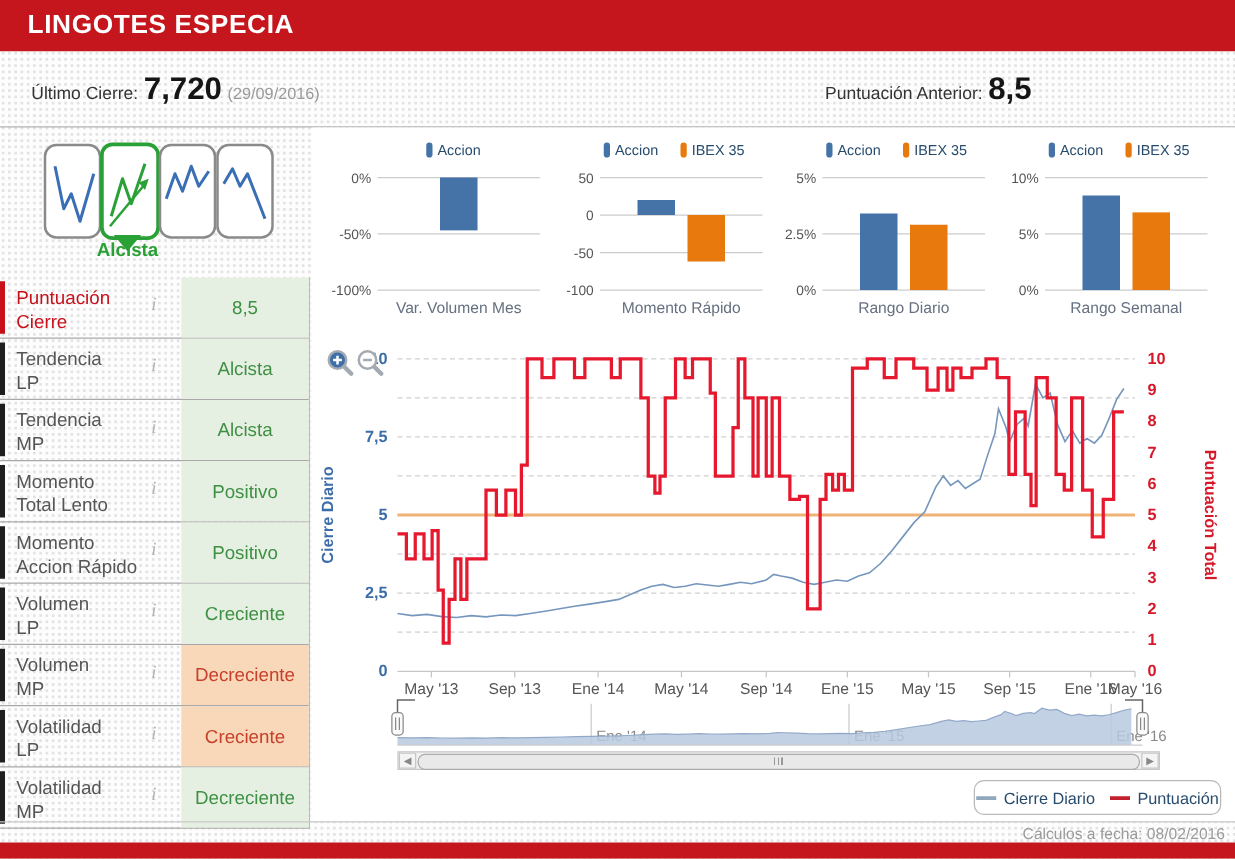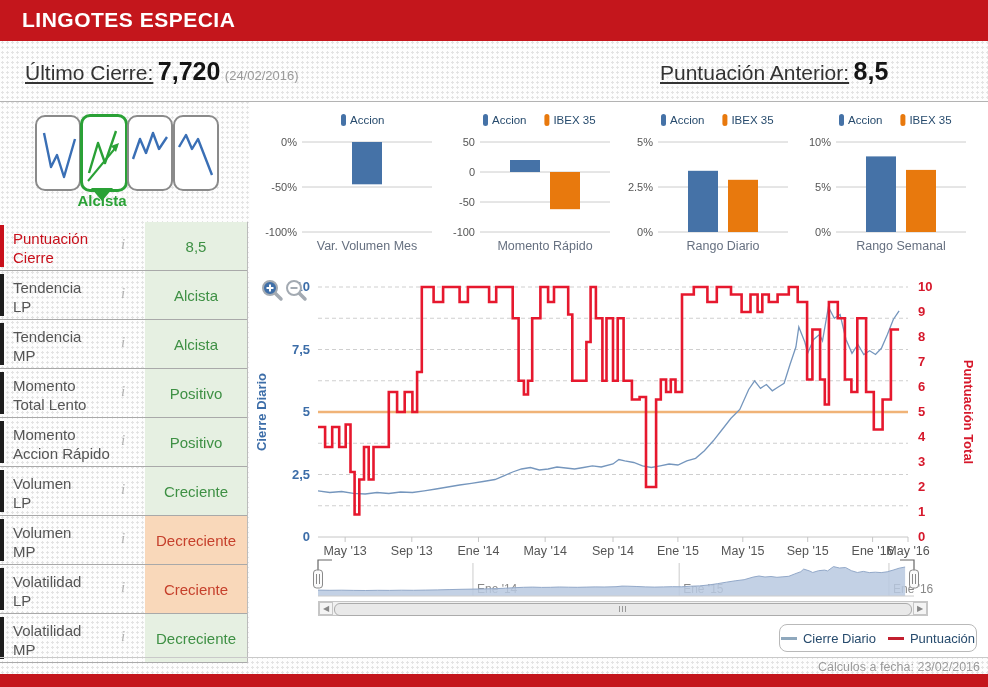--- a/index.html
+++ b/index.html
@@ -5,21 +5,21 @@
   html,body{margin:0;padding:0;}
   body{font-family:"Liberation Sans",sans-serif;background:#e9e9e9;}
   #app{position:relative;width:988px;height:687px;overflow:hidden;
        background-color:#fdfdfd;
        background-image:radial-gradient(#e3e3e3 1px, transparent 1.2px);
        background-size:5px 5px;}
   .topbar{position:absolute;left:0;top:0;width:988px;height:41px;background:#c4161c;}
   .topbar .title{position:absolute;left:22px;top:8px;color:#fff;font-size:21px;font-weight:bold;letter-spacing:.5px;}
   .stats{position:absolute;left:0;top:41px;width:988px;height:60px;border-bottom:1px solid #b3b3b3;}
   .stat{position:absolute;top:16px;white-space:nowrap;}
-  .stat .s-label{font-size:21px;color:#333;text-decoration:underline;}
+  .stat .s-label{font-size:14px;color:#333;}
   .stat .s-value{font-size:25px;color:#151515;font-weight:bold;}
   .stat .s-note{font-size:13px;color:#9a9a9a;}
   #g1{left:25px;} #g2{left:368px;} #g3{left:660px;}
   .white-panel{position:absolute;left:250px;top:102px;width:738px;height:555px;background:#fff;}
   
   .trend-icon{position:absolute;top:115px;width:42px;height:72px;border:2px solid #8a8a8a;border-radius:10px;background:#fff;}
   .trend-icon.sel{border:3px solid #2aa136;margin:-1px;}
   .trend-pointer{position:absolute;width:0;height:0;border-left:11px solid transparent;border-right:11px solid transparent;border-top:13px solid #2aa136;}
   .trend-label{position:absolute;font-size:15px;font-weight:bold;color:#2aa136;text-align:center;}
   
@@ -59,21 +59,21 @@
 
 <div id="app">
   <div class="topbar">
     <span class="title">LINGOTES ESPECIA</span>
   </div>
 
   <div class="stats">
     <div class="stat" id="g1">
       <span class="s-label">Último Cierre:</span>
       <span class="s-value">7,720</span>
-      <span class="s-note">(24/02/2016)</span>
+      <span class="s-note">(29/09/2016)</span>
     </div>
     <div class="stat" id="g3">
       <span class="s-label">Puntuación Anterior:</span>
       <span class="s-value">8,5</span>
     </div>
   </div>
 
   <div class="white-panel"></div>
 
   <div id="trendIcons">
@@ -333,15 +333,15 @@
         <div class="lg-swatch" style="background: rgb(143, 168, 189);"></div>
         <span class="lg-text">Cierre Diario</span>
       </div>
       <div class="lg-item">
         <div class="lg-swatch" style="background: rgb(194, 31, 47);"></div>
         <span class="lg-text">Puntuación</span>
       </div>
     </div>
 
   <div class="footer-line"></div>
-  <div class="footer-text">Cálculos a fecha: 23/02/2016</div>
+  <div class="footer-text">Cálculos a fecha: 08/02/2016</div>
   <div class="bottombar"></div>
 </div>
 
 </body></html>

